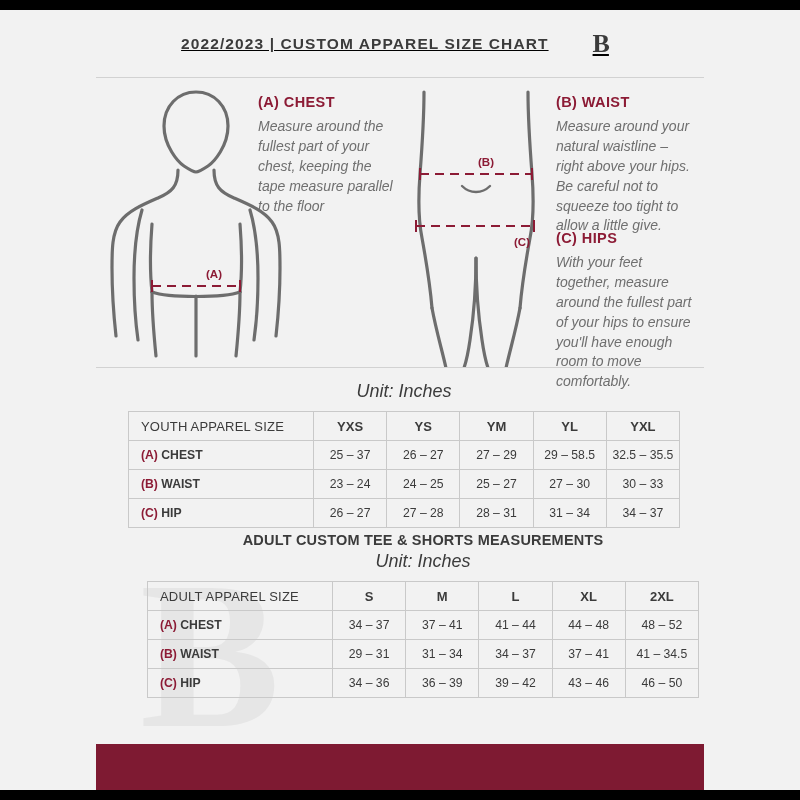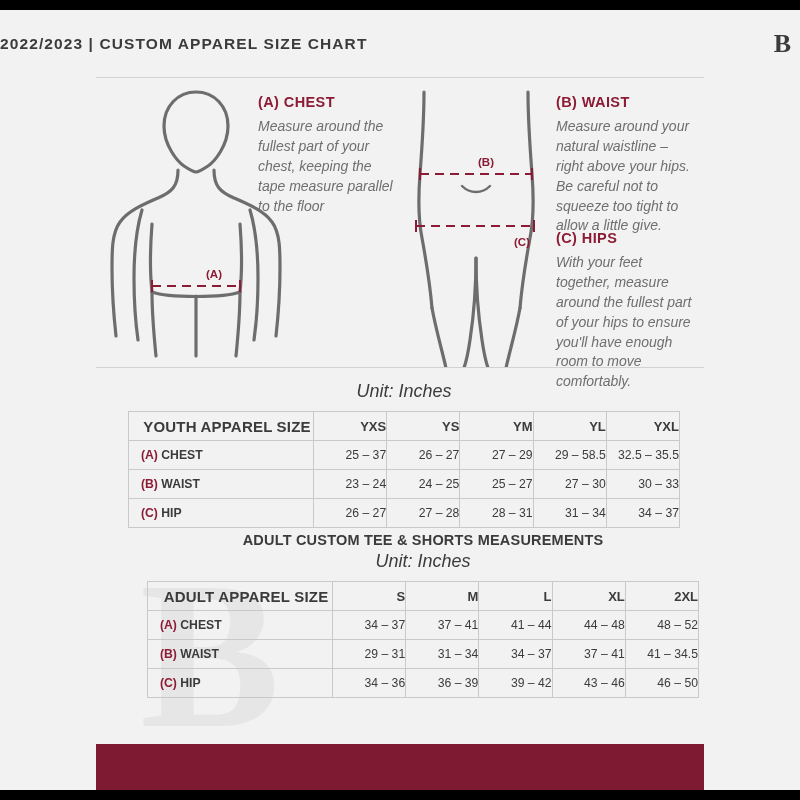--- a/index.html
+++ b/index.html
@@ -44,22 +44,23 @@
   }
   
   .header {
     position: absolute;
     left: 0;
     top: 0;
     width: 800px;
     height: 68px;
     display: flex;
     align-items: center;
-    justify-content: space-between;
+    justify-content: center;
     z-index: 3;
+    text-decoration: underline;
   }
   .header-title {
     font-size: 15.5px;
     font-weight: bold;
     letter-spacing: 1.1px;
     color: #3b3b3b;
   }
   .brand-wrap {
     display: flex;
     align-items: center;
@@ -157,37 +158,36 @@
   table {
     border-collapse: collapse;
     width: 552px;
     table-layout: fixed;
   }
   th, td {
     border: 1px solid #c9c9c9;
     height: 28px;
     font-size: 12.2px;
     color: #3b3b3b;
-    text-align: right;
+    text-align: center;
     padding: 0;
   }
   th:first-child, td:first-child {
     text-align: left;
     padding-left: 12px;
     width: 172px;
   }
   thead th {
     font-weight: bold;
     font-size: 13px;
   }
   thead th:first-child {
-    font-weight: bold;
-    font-size: 15px;
+    font-weight: normal;
+    font-size: 13px;
     letter-spacing: 0.2px;
-    text-align: center;
   }
   tbody td:first-child {
     font-weight: bold;
   }
   .tag {
     color: #8c1b35;
     font-weight: bold;
   }
   
   .footer-bar {

